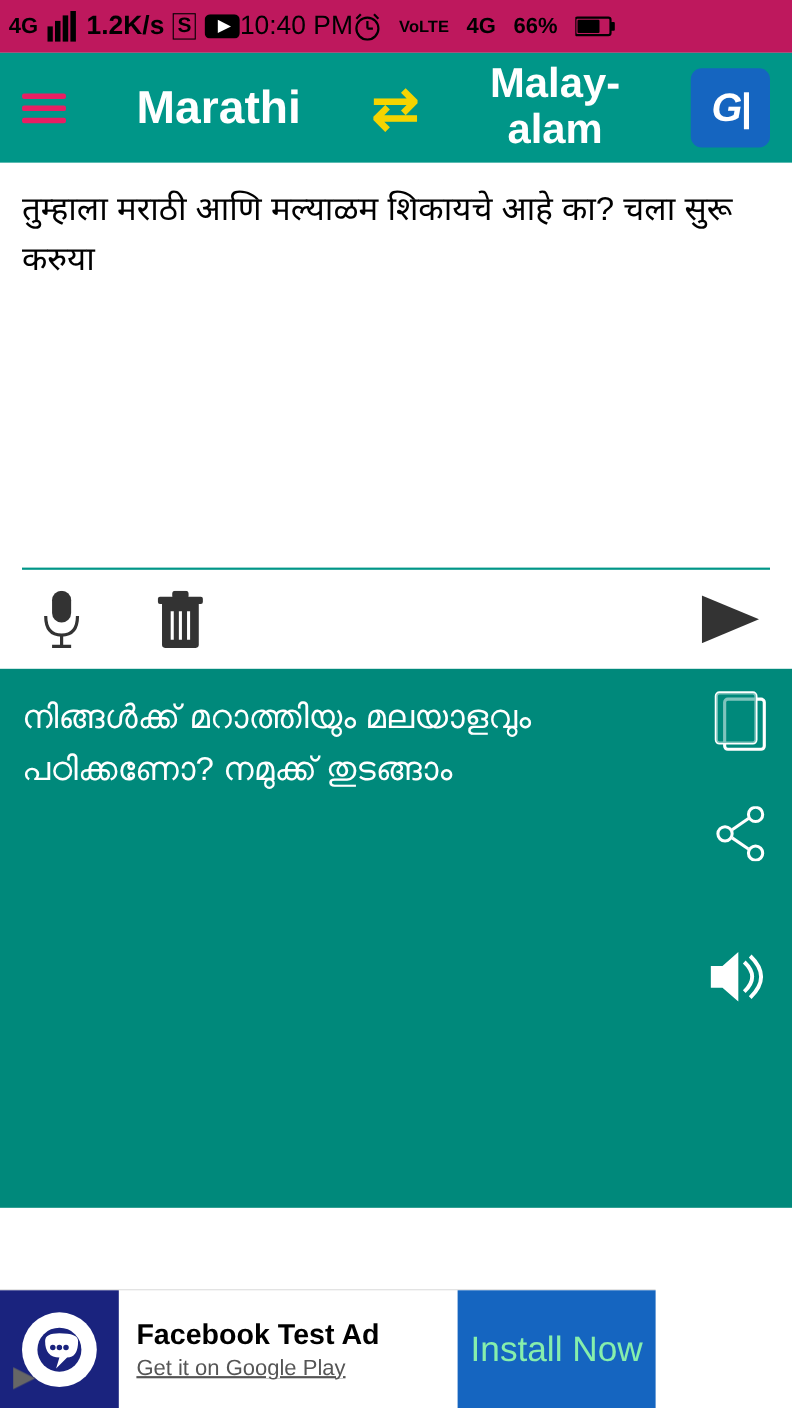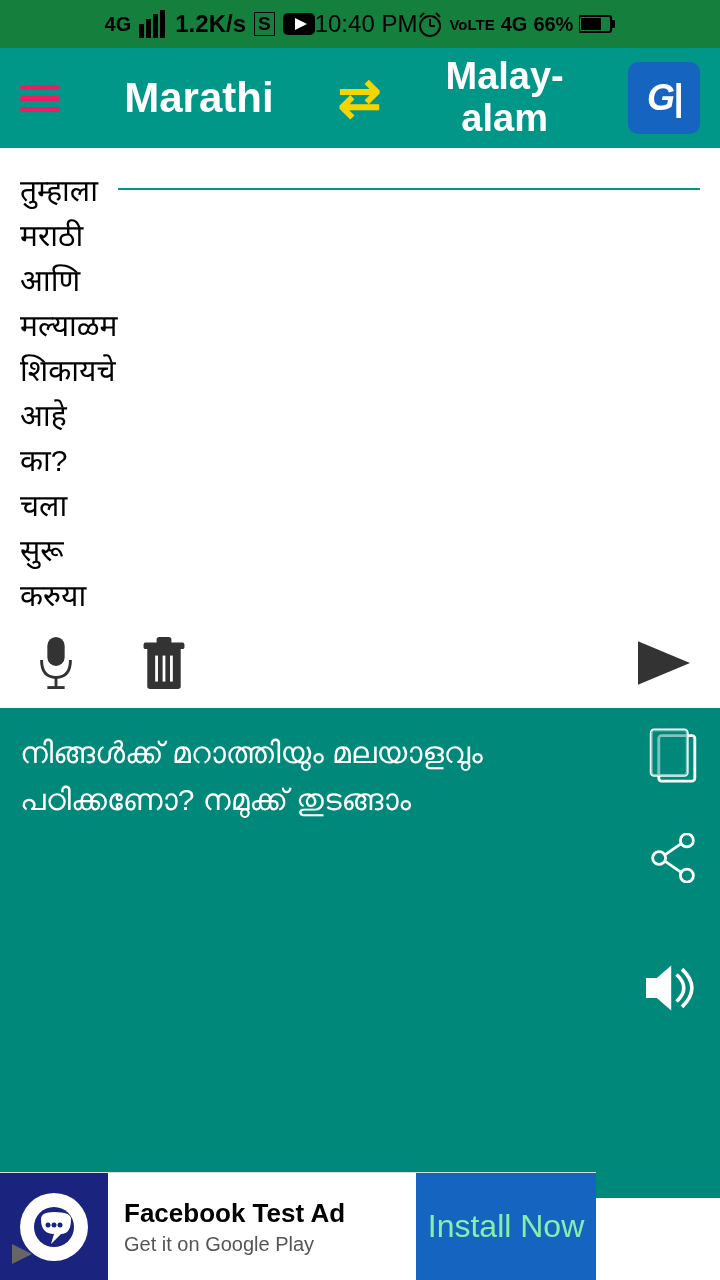--- a/index.html
+++ b/index.html
@@ -7,32 +7,32 @@
     body {
       width: 720px;
       min-height: 1280px;
       font-family: Arial, sans-serif;
       background: #fff;
       overflow-x: hidden;
     }
 
     
     .status-bar {
-      background: #15803d;
+      background: #be185d;
       height: 48px;
       display: flex;
       align-items: center;
-      justify-content: center;
+      justify-content: flex-start;
       padding: 0 8px;
       font-size: 22px;
       font-weight: bold;
     }
     .status-left { display: flex; align-items: center; gap: 8px; }
     .status-center { font-size: 24px; font-weight: normal; }
-    .status-right { display: flex; align-items: center; gap: 6px; font-size: 20px; }
+    .status-right { display: flex; align-items: center; gap: 16px; font-size: 20px; }
 
     
     .header {
       background: #009688;
       height: 100px;
       display: flex;
       align-items: center;
       justify-content: space-between;
       padding: 0 20px;
     }
@@ -80,20 +80,21 @@
       font-size: 38px;
       font-weight: bold;
     }
 
     
     .input-area {
       background: #fff;
       padding: 20px 20px 0 20px;
       min-height: 370px;
       display: flex;
+      flex-direction: column;
     }
     .input-text {
       font-size: 30px;
       color: #000;
       line-height: 1.5;
       flex: 1;
       min-height: 200px;
     }
     .input-divider {
       width: 100%;
@@ -196,20 +197,21 @@
     }
     .ad-title {
       font-size: 26px;
       font-weight: bold;
       color: #000;
     }
     .ad-subtitle {
       font-size: 20px;
       color: #555;
       margin-top: 4px;
+      text-decoration: underline;
     }
     .ad-install-btn {
       background: #1565c0;
       color: #86efac;
       font-size: 32px;
       font-weight: normal;
       width: 180px;
       height: 108px;
       display: flex;
       align-items: center;

